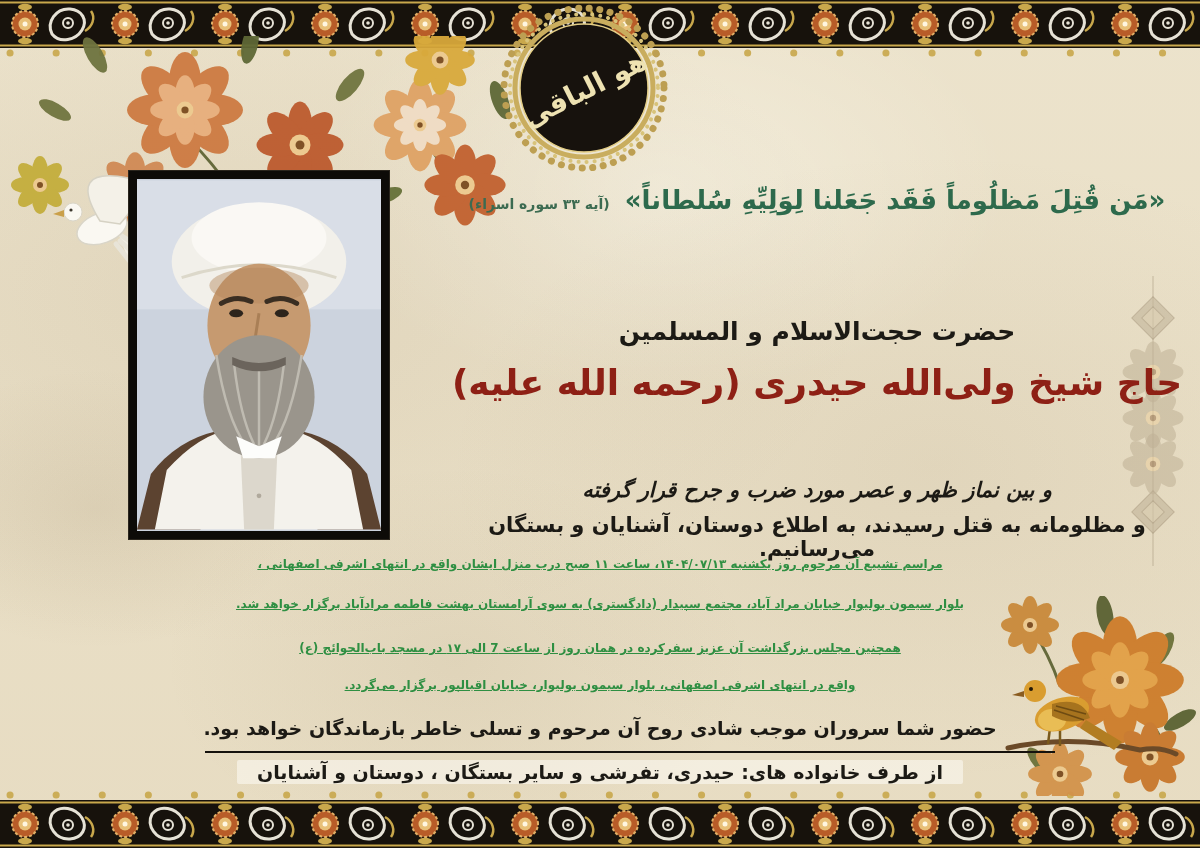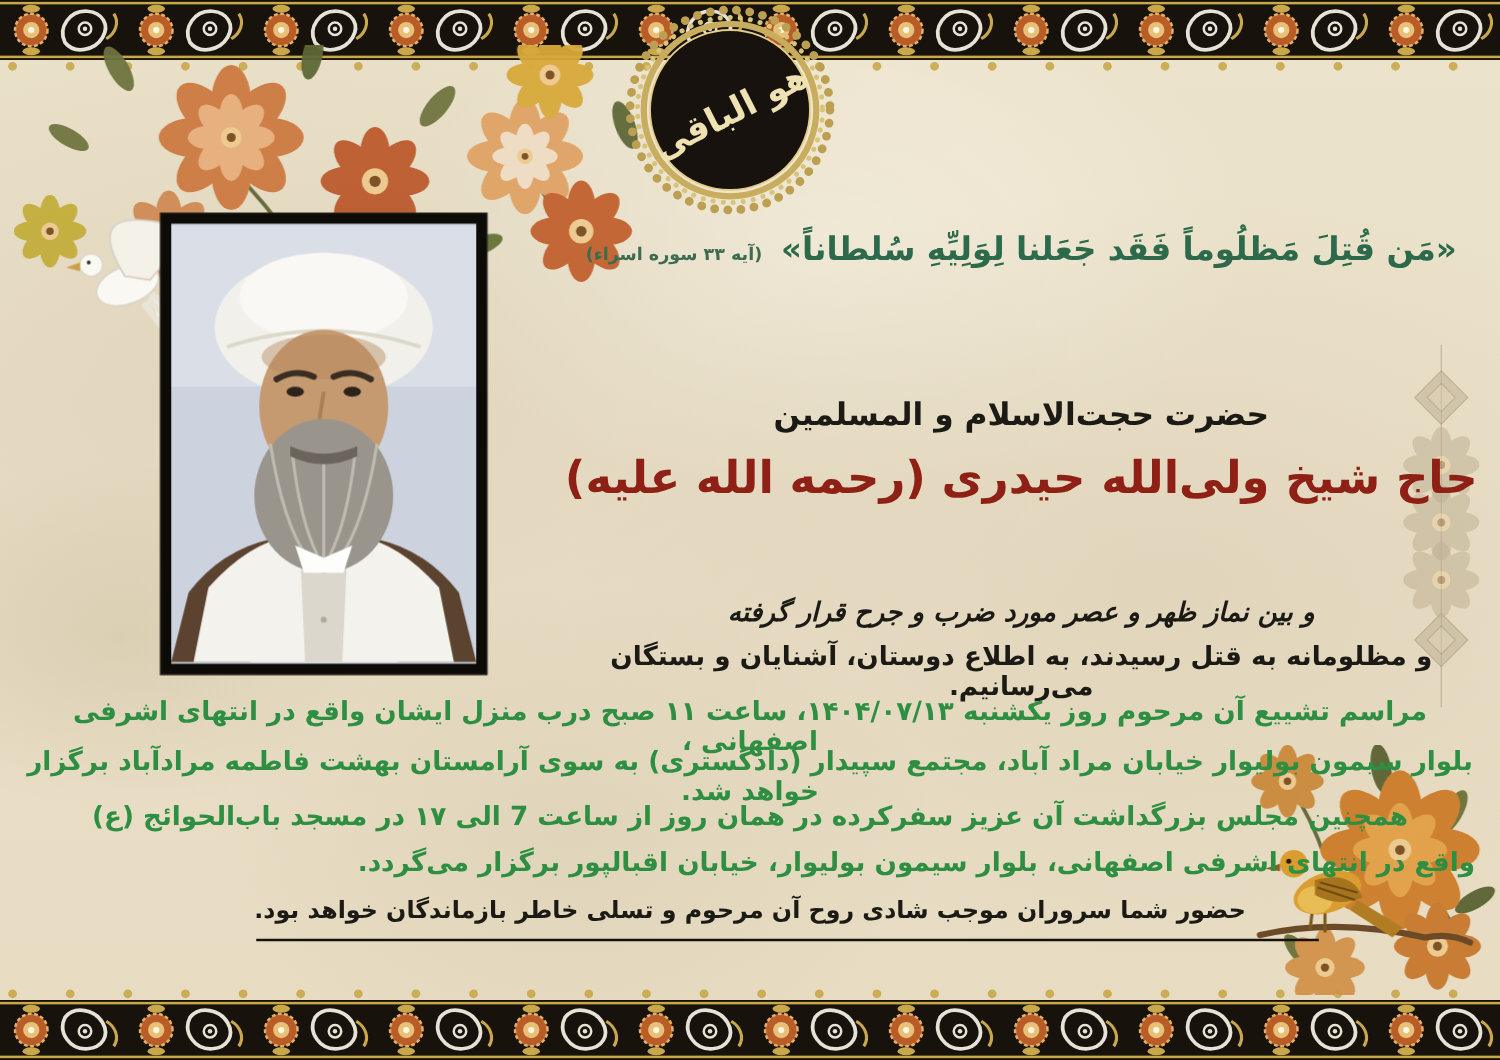--- a/index.html
+++ b/index.html
@@ -22,25 +22,25 @@
   .col{left:400px;width:770px;margin-left:32px;}
   .full{left:20px;width:1160px;}
   .verse{top:170px;font-size:26px;color:#2d6a4c;height:60px;line-height:60px;}
   .verse .cite{font-size:14px;font-weight:bold;color:#3c6b51;margin-right:6px;}
   .intro1{top:263px;font-size:25px;}
   .intro2{top:317px;font-size:25px;}
   .name{top:362px;font-size:36px;color:#8e2015;}
   .body1{top:441px;font-size:21px;}
   .body2{top:478px;font-size:21px;font-style:italic;}
   .body3{top:513px;font-size:21px;}
-  .green{color:#2e8f42;font-size:21px;}
+  .green{color:#2e8f42;font-size:12px;text-decoration:underline;}
   .g1{top:557px;}
   .g2{top:597px;}
   .g3{top:641px;}
-  .g4{top:678px;text-align:right;}
+  .g4{top:678px;}
   .closing{top:717px;font-size:19px;}
   .families{top:760px;font-size:19px;}
   .families .family-box{background:rgba(253,251,245,0.55);display:inline-block;padding:1px 20px;border-radius:2px;}
   .sep{position:absolute;top:751px;left:205px;width:850px;height:2px;background:#15120d;}
   .medallion{position:absolute;left:498px;top:2px;width:172px;height:172px;}
   .photo-frame{
     position:absolute;left:128px;top:170px;width:262px;height:370px;
     background:#0d0b08;border:1px solid #2a251d;box-sizing:border-box;padding:8px;
   }
   .photo-inner{width:244px;height:352px;overflow:hidden;background:#ccd3de;}
@@ -238,14 +238,17 @@
   <div class="line col body2">و بین نماز ظهر و عصر  مورد ضرب و جرح قرار گرفته</div>
   <div class="line col body3">و مظلومانه به قتل رسیدند، به اطلاع دوستان، آشنایان و بستگان می‌رسانیم.</div>
 
   <div class="line full green g1">مراسم تشییع آن مرحوم روز یکشنبه ۱۴۰۴/۰۷/۱۳، ساعت ۱۱ صبح درب منزل ایشان واقع در انتهای اشرفی اصفهانی ،</div>
   <div class="line full green g2">بلوار سیمون بولیوار خیابان مراد آباد، مجتمع سپیدار (دادگستری) به سوی  آرامستان بهشت فاطمه مرادآباد برگزار خواهد شد.</div>
   <div class="line full green g3">همچنین مجلس بزرگداشت آن عزیز سفرکرده در همان روز از ساعت 7 الی ۱۷ در مسجد باب‌الحوائج (ع)</div>
   <div class="line full green g4">واقع در انتهای اشرفی اصفهانی، بلوار سیمون بولیوار، خیابان اقبالپور برگزار می‌گردد.</div>
 
   <div class="line full closing">حضور شما سروران موجب شادی روح آن مرحوم و تسلی خاطر بازماندگان خواهد بود.</div>
   <div class="sep"></div>
+  <div class="line full families">
+    <span class="family-box">از طرف خانواده های: حیدری، تفرشی  و سایر بستگان ، دوستان و آشنایان</span>
+  </div>
 
 </div>
 
 </body></html>

